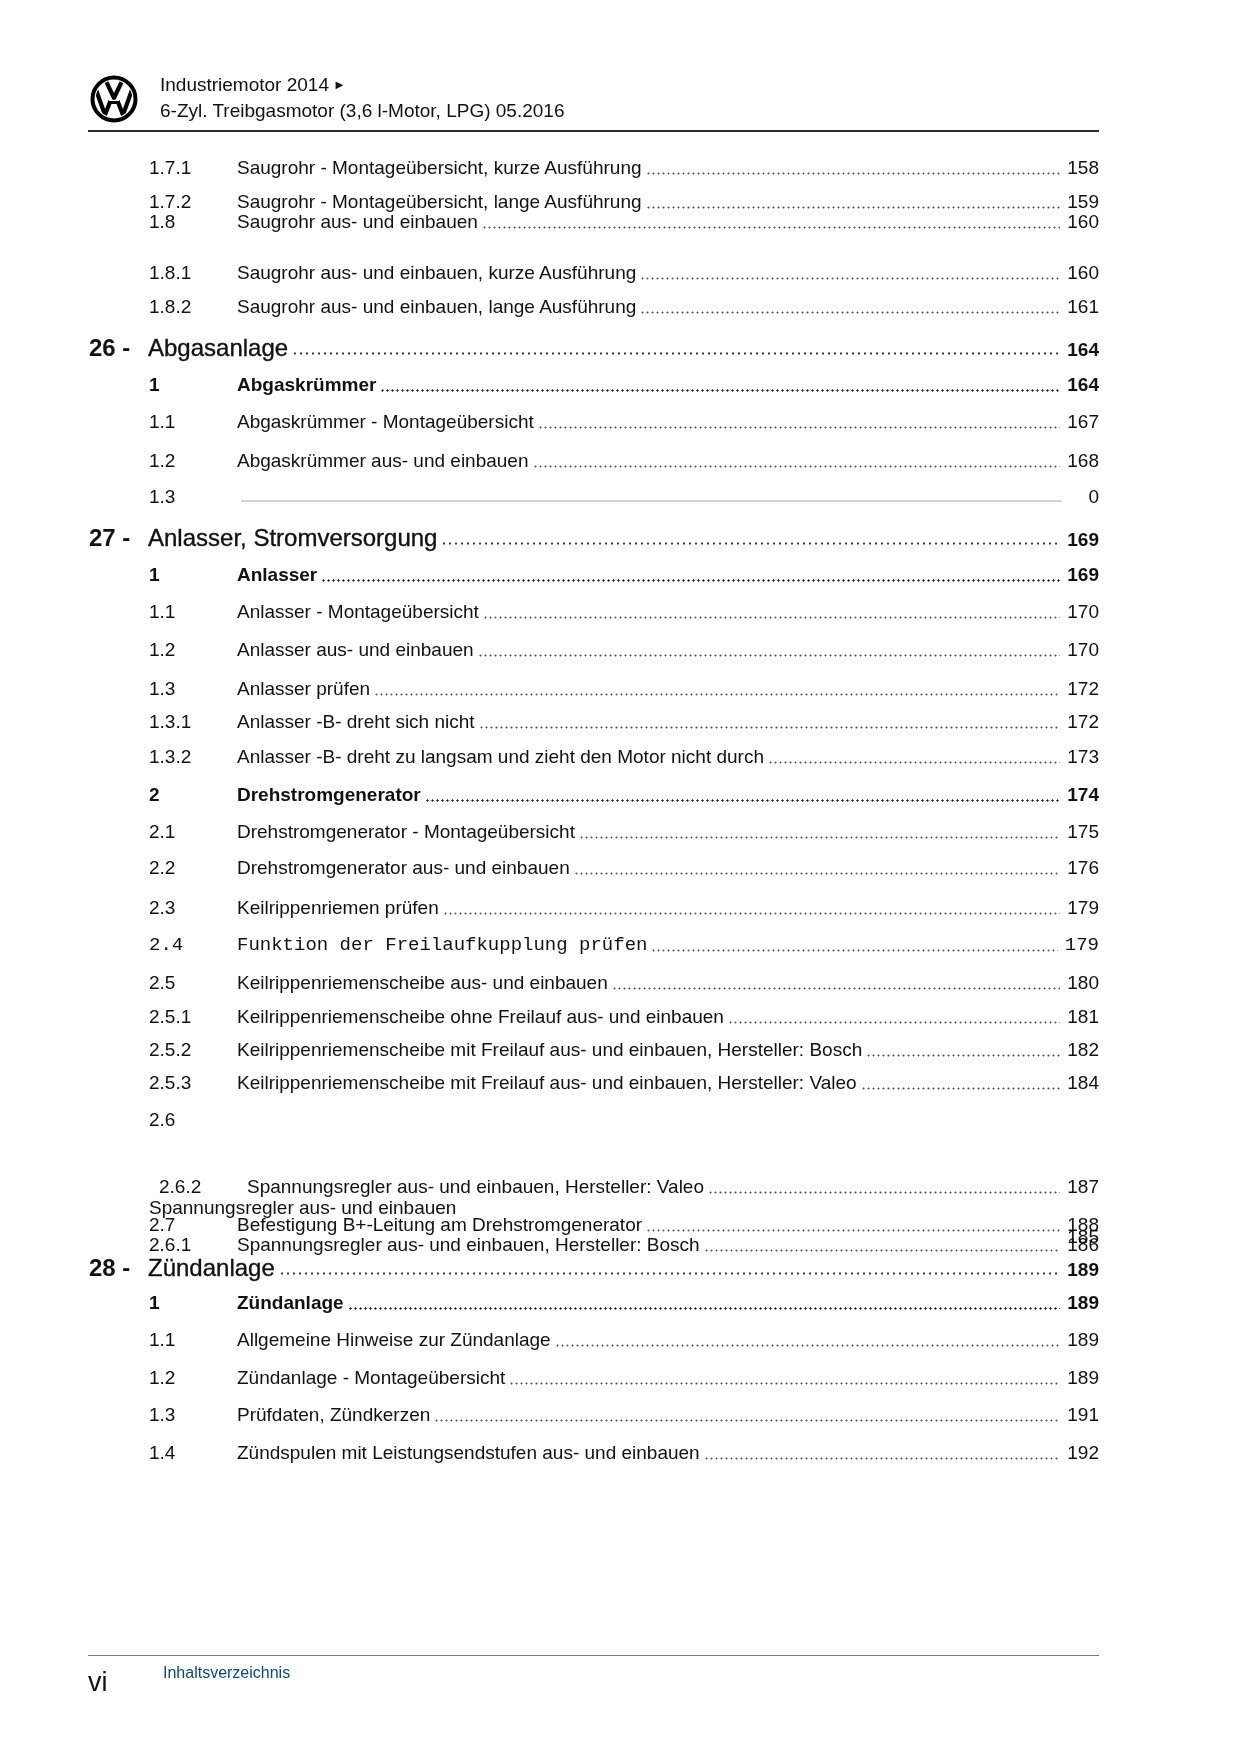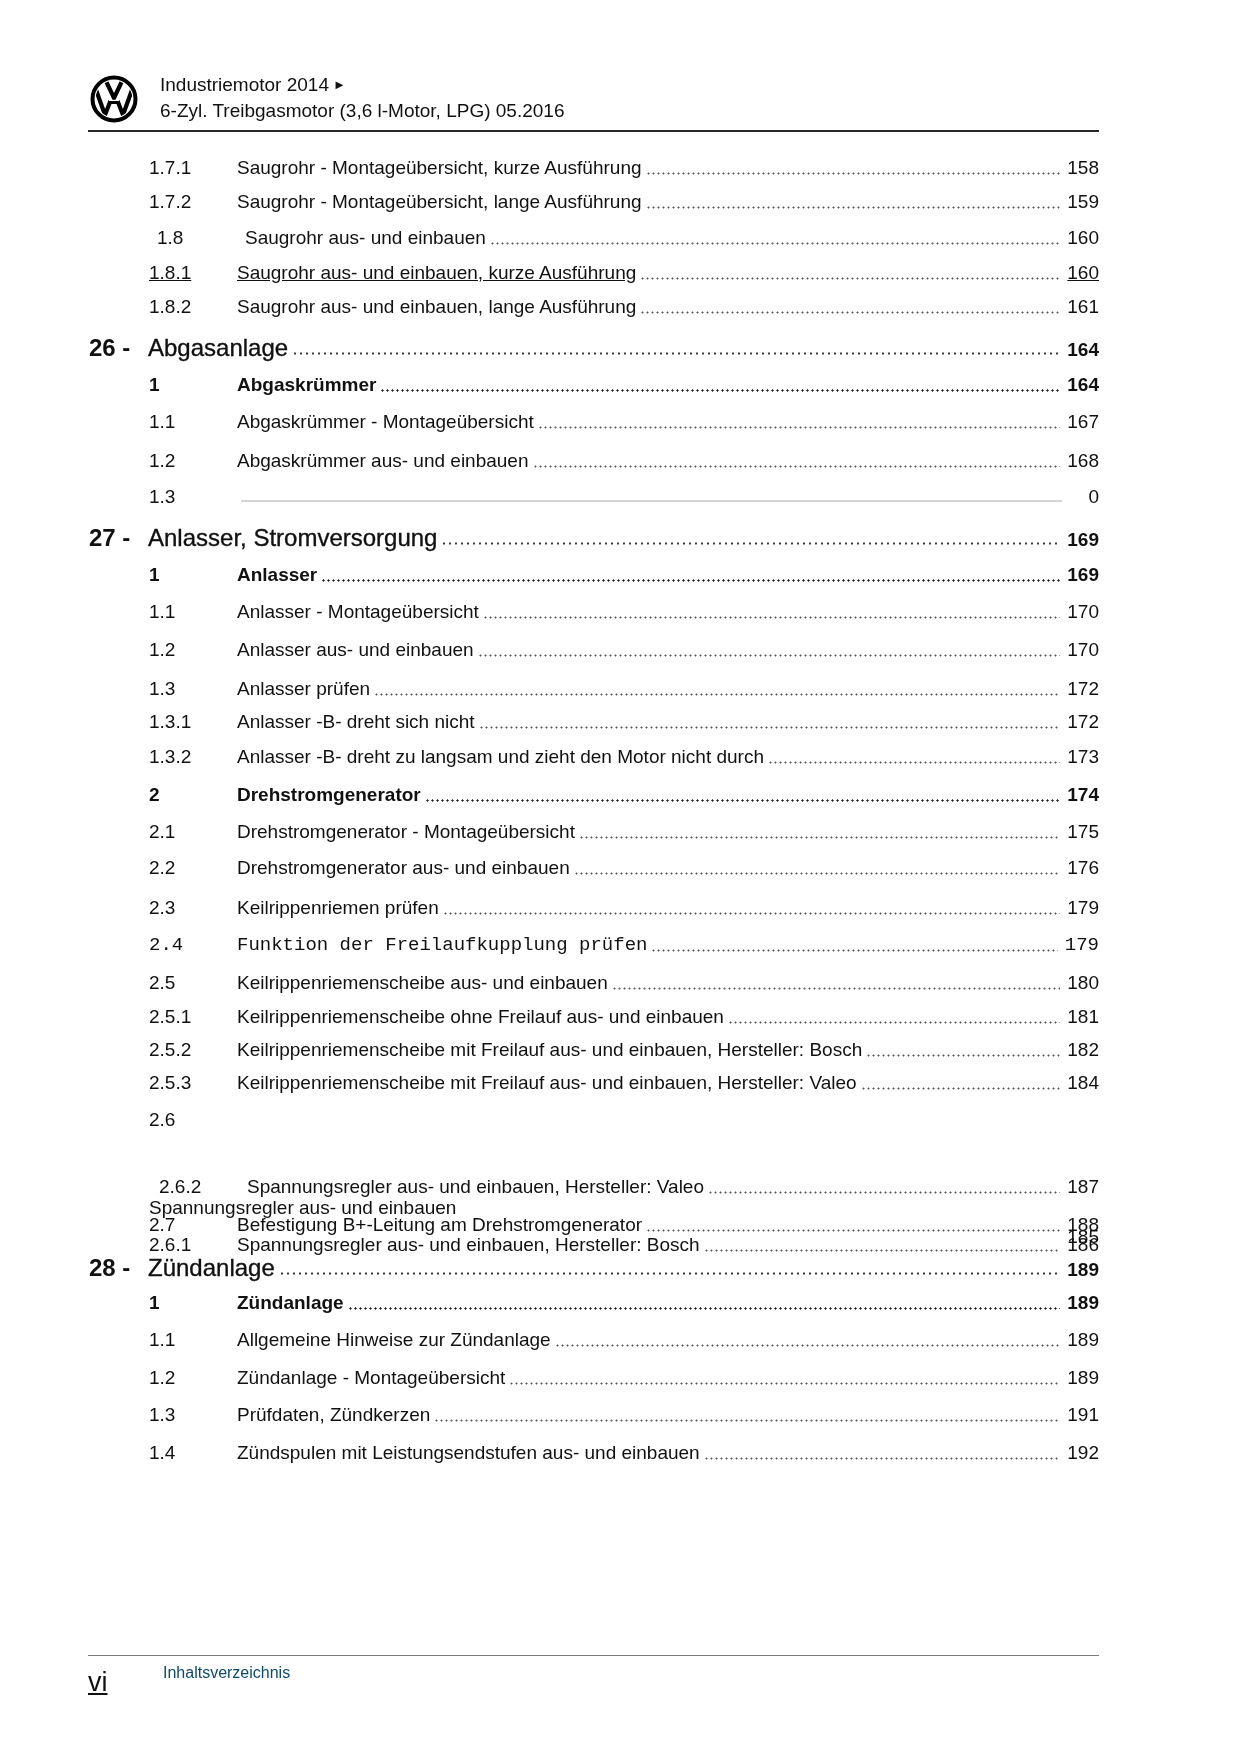--- a/index.html
+++ b/index.html
@@ -39,21 +39,21 @@
   .toc-row.chapter .num { width: 59px; flex: 0 0 59px; font-size: 24px; font-weight: bold; }
   .toc-row.chapter .title { font-size: 24px; -webkit-text-stroke: 0.35px #111; }
   .toc-row.chapter .leader {
     align-self: stretch; margin-bottom: 7px;
     background-size: 6px 3px;
     background-image: radial-gradient(circle, #333 0, #333 0.9px, transparent 1.3px);
   }
   .toc-row.chapter .page { font-size: 19px; font-weight: bold; }
 
   .ftr-rule { position: absolute; left: 88px; top: 1655px; width: 1011px; height: 1px; background: #7a7a7a; }
-  .ftr-page { position: absolute; left: 88px; top: 1667px; font-size: 27px; line-height: 30px; color: #111; text-decoration: underline; }
+  .ftr-page { position: absolute; left: 88px; top: 1667px; font-size: 27px; line-height: 30px; color: #111; }
   .ftr-section { position: absolute; left: 163px; top: 1663px; font-size: 16px; line-height: 20px; color: #0c4a6e; }
 </style>
 </head>
 <body>
 
 <div class="logo">
   <svg width="48" height="48" viewBox="0 0 48 48">
     <defs>
         <clipPath id="inner">
           <circle cx="24" cy="24" r="18.5"></circle>
@@ -83,27 +83,27 @@
       <span class="title">Saugrohr - Montageübersicht, kurze Ausführung</span>
       <span class="leader"></span>
       <span class="page">158</span>
     </div>
     <div class="toc-row sub" style="top: 190px;">
       <span class="num">1.7.2</span>
       <span class="title">Saugrohr - Montageübersicht, lange Ausführung</span>
       <span class="leader"></span>
       <span class="page">159</span>
     </div>
-    <div class="toc-row sub" style="top: 226px; margin-left: 8px;">
+    <div class="toc-row sub" style="top: 210px;">
       <span class="num">1.8</span>
       <span class="title">Saugrohr aus- und einbauen</span>
       <span class="leader"></span>
       <span class="page">160</span>
     </div>
-    <div class="toc-row sub" style="top: 261px; text-decoration: underline;">
+    <div class="toc-row sub" style="top: 261px;">
       <span class="num">1.8.1</span>
       <span class="title">Saugrohr aus- und einbauen, kurze Ausführung</span>
       <span class="leader"></span>
       <span class="page">160</span>
     </div>
     <div class="toc-row sub" style="top: 295px;">
       <span class="num">1.8.2</span>
       <span class="title">Saugrohr aus- und einbauen, lange Ausführung</span>
       <span class="leader"></span>
       <span class="page">161</span>

